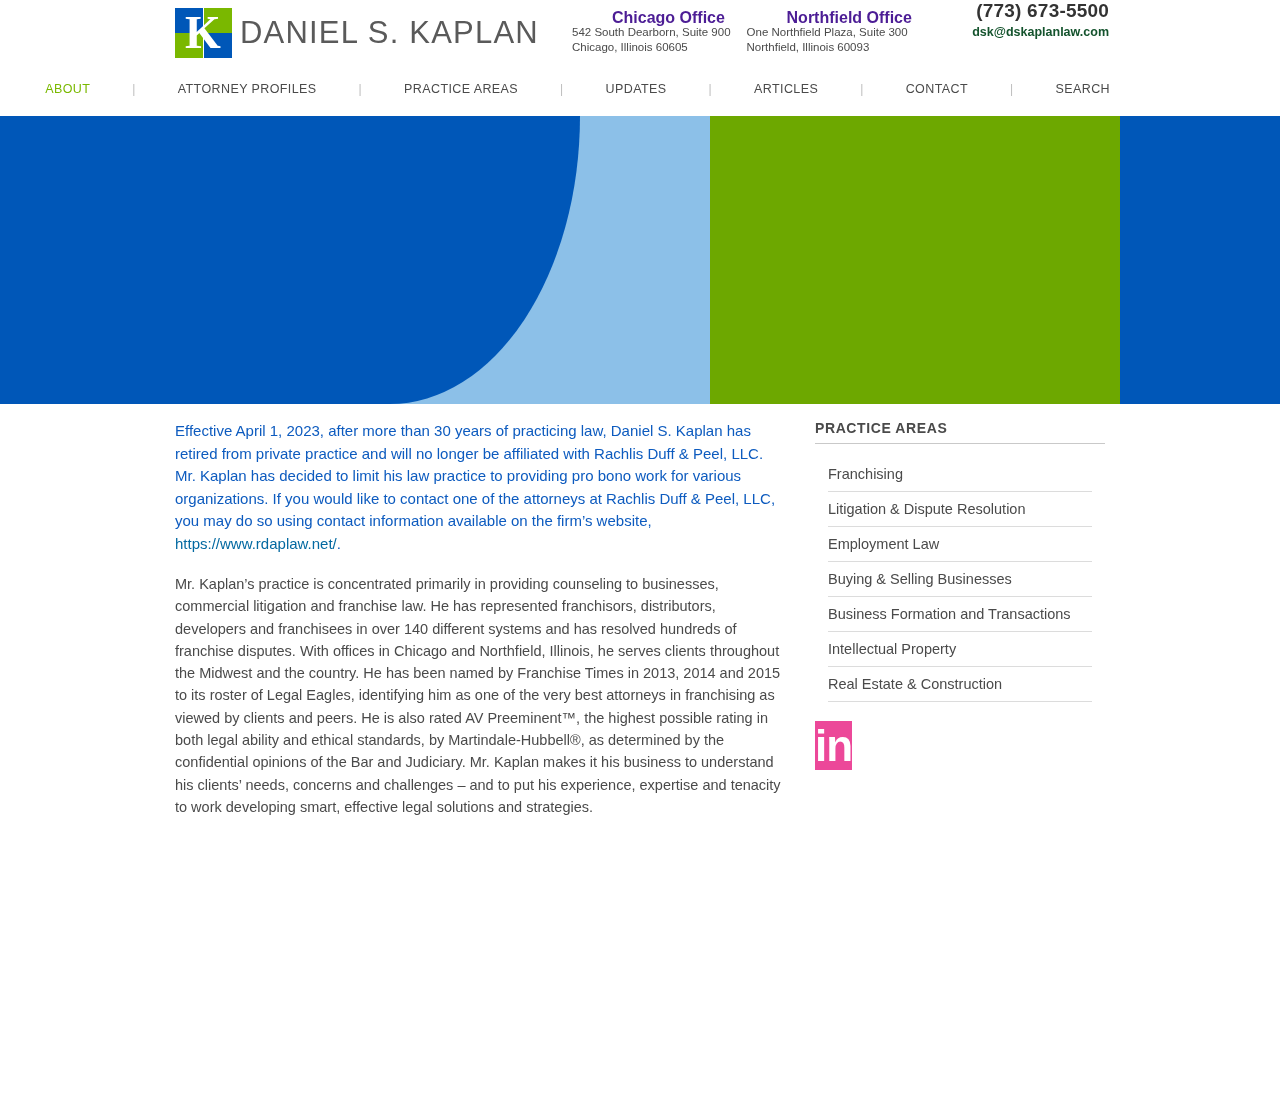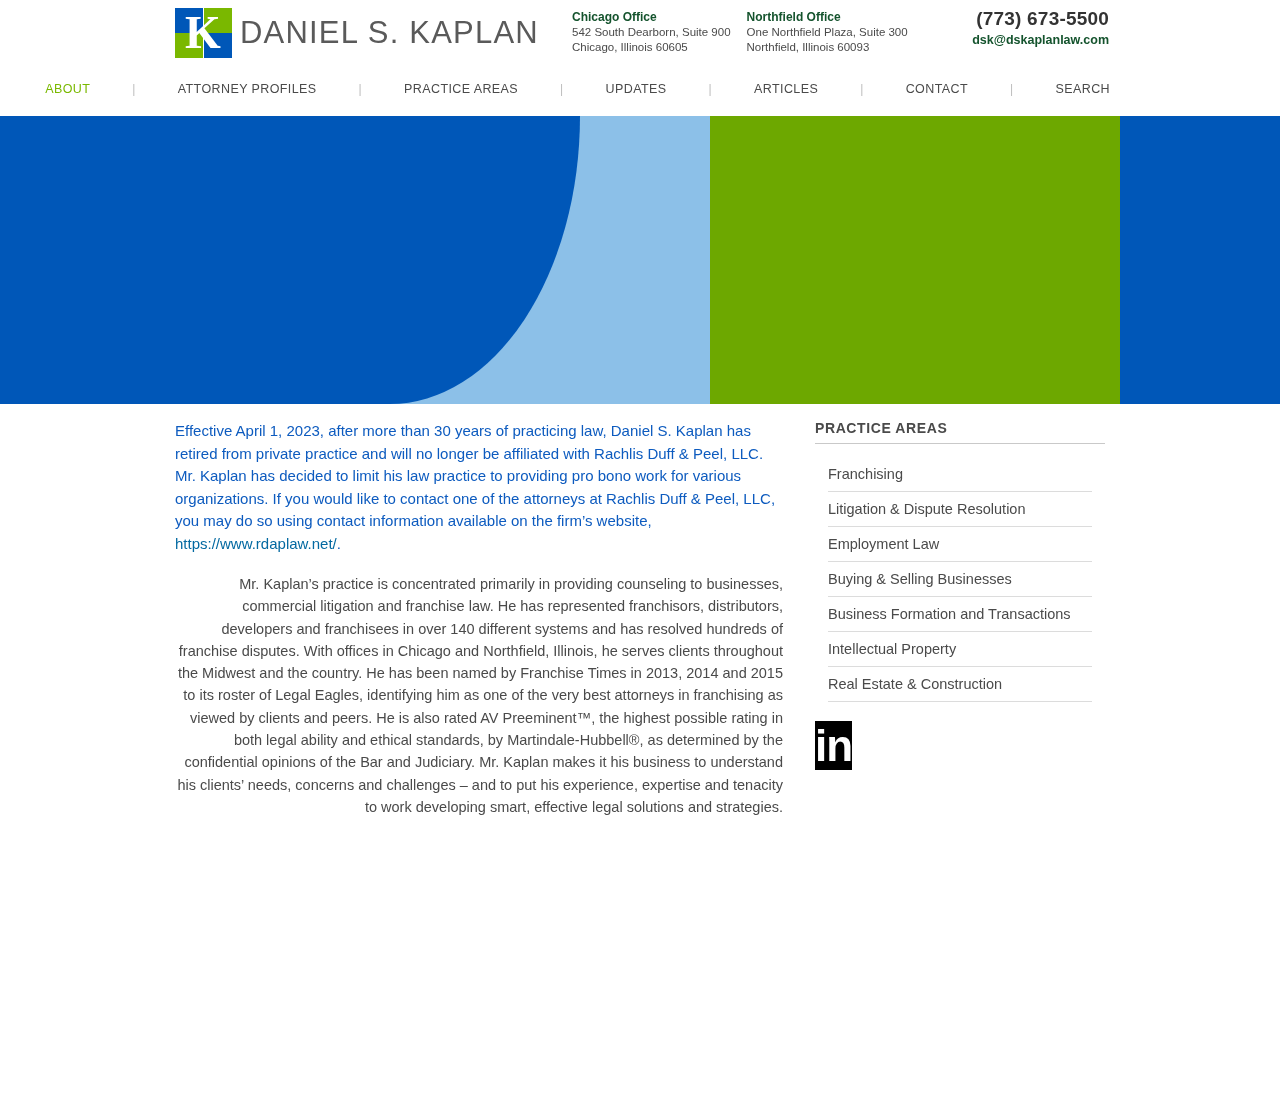--- a/index.html
+++ b/index.html
@@ -55,25 +55,25 @@
 
   .offices {
     position: absolute;
     left: 572px; top: 10px;
     display: flex;
     gap: 16px;
     font-size: 11.5px;
     color: #4a4a4a;
     line-height: 15px;
   }
-  .office-title { font-weight: bold; font-size: 12px; color: #14532d; }
+  .office-title { font-weight: bold; font-size: 16px; color: #4c1d95; margin-left: 40px; }
 
   .contact-block {
     position: absolute;
-    right: 171px; top: 8px;
+    right: 171px; top: 0;
     text-align: right;
   }
   .phone {
     font-size: 19px;
     font-weight: bold;
     color: #333;
     letter-spacing: 0.2px;
   }
   .email {
     font-size: 12.5px;
@@ -144,21 +144,20 @@
     font-size: 15px;
     line-height: 22.5px;
     margin: 0 0 18px 0;
   }
   .intro .url { color: #0369a1; }
   .body-text {
     font-size: 14.5px;
     line-height: 22.3px;
     color: #4a4a4a;
     margin: 0;
-    text-align: right;
   }
 
   
   .col-right {
     position: absolute;
     left: 815px; top: 16px;
     width: 290px;
   }
   .section-head {
     font-size: 14px;
@@ -171,21 +170,21 @@
   .pa-list { list-style: none; margin: 13px; padding: 0; }
   .pa-list li {
     font-size: 14.5px;
     color: #4a4a4a;
     padding: 9px 0 9px 0;
     border-bottom: 1px solid #dcdcdc;
   }
   .linkedin-badge {
     margin-top: 14px;
     width: 64px; height: 64px;
-    background: #000000;
+    background: #ec4899;
     color: #fff;
     font-size: 44px;
     font-weight: bold;
     font-family: "Liberation Sans", sans-serif;
     line-height: 62px;
     text-align: center;
     letter-spacing: -1px;
   }
 
   

